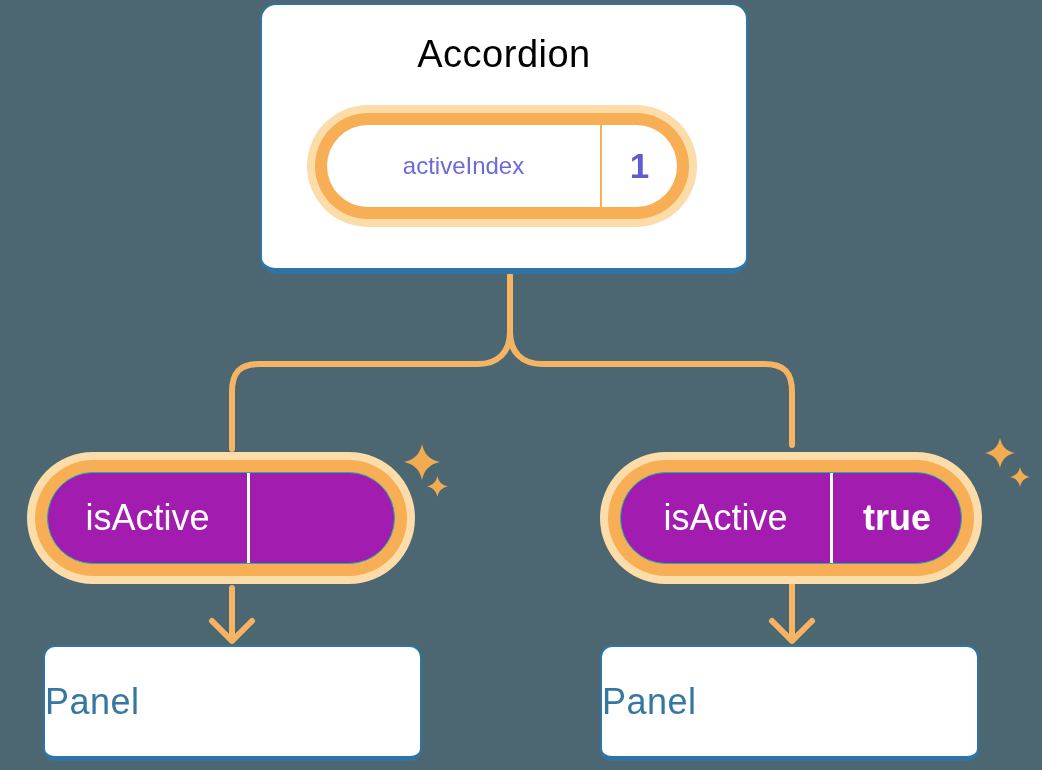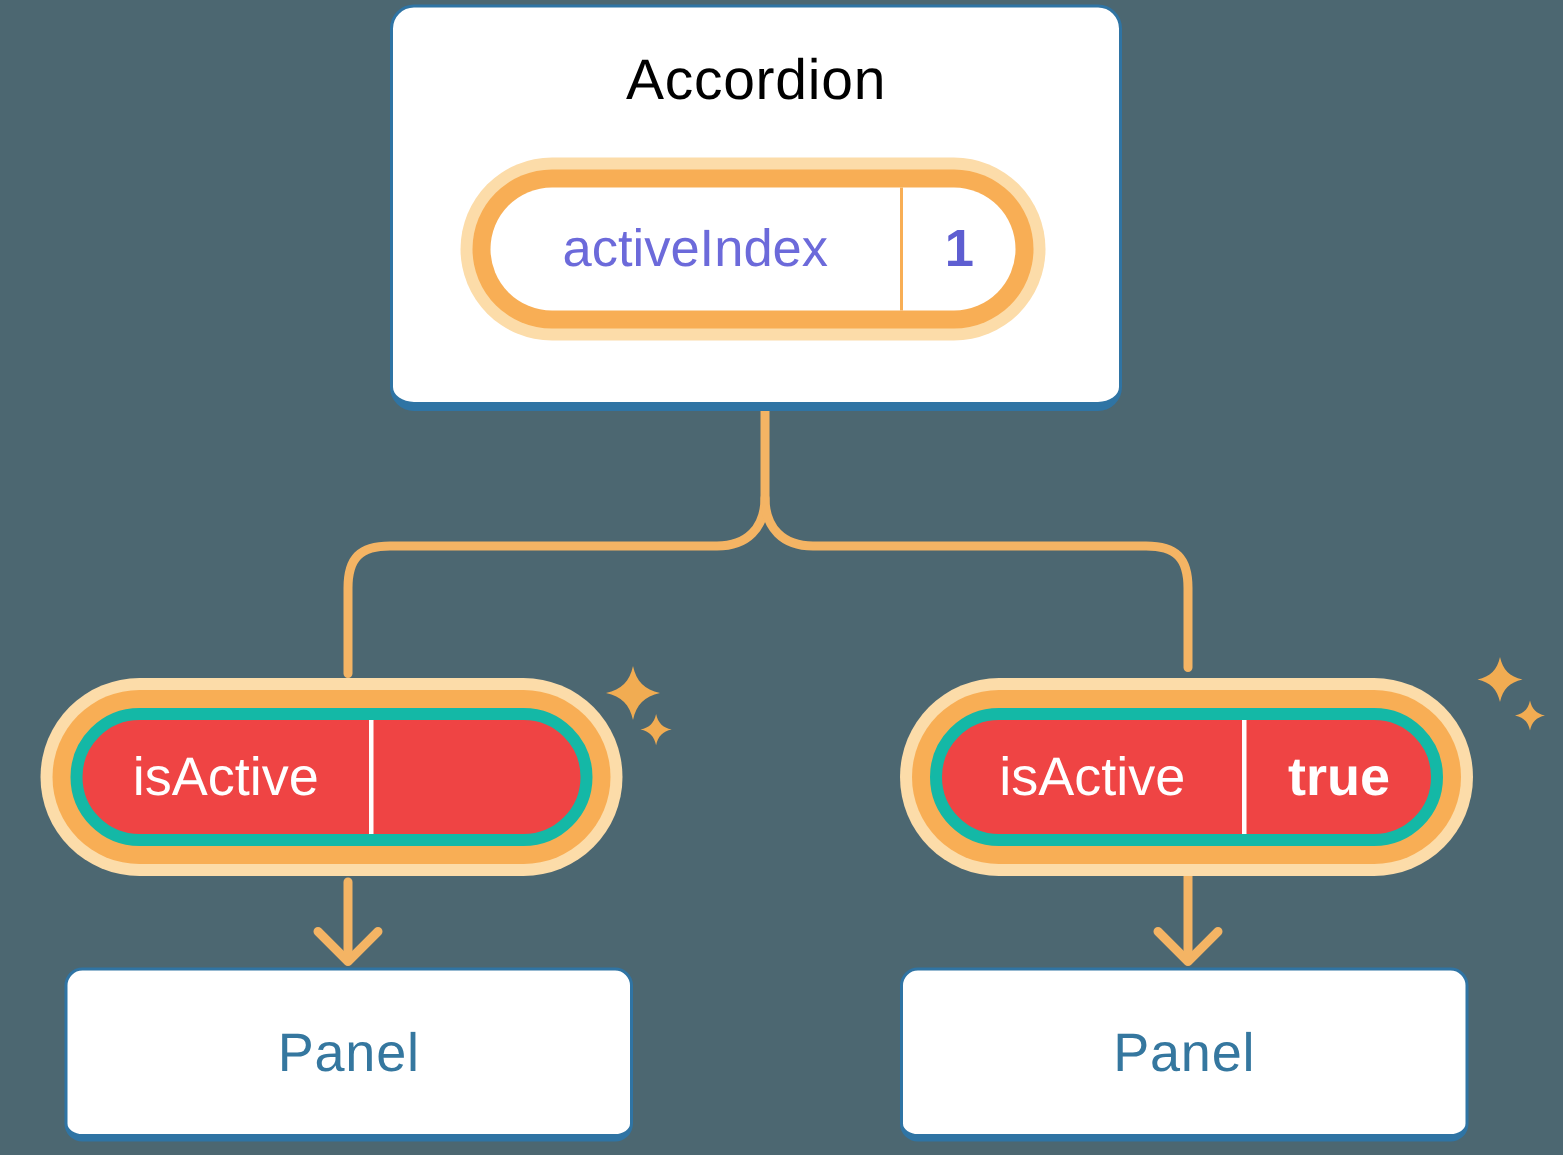--- a/index.html
+++ b/index.html
@@ -32,54 +32,54 @@
   .card-title{
     position:absolute;left:0;top:28px;width:100%;
     text-align:center;
     font-size:38px;font-weight:500;
     color:#000000;
     letter-spacing:0.5px;
   }
   .panel-card{
     border-radius:12px;
     border-bottom-width:5px;
-    display:flex;align-items:center;justify-content:center;
+    display:flex;align-items:center;
     font-size:36px;font-weight:500;color:#35779F;
     letter-spacing:0.5px;
   }
   .panel-left{left:43px;top:645px;width:379px;height:116px;}
   .panel-right{left:600px;top:645px;width:379px;height:116px;}
   
   .pill{
     position:absolute;
     border-radius:999px;
     box-shadow:0 0 0 12px #F8AE55, 0 0 0 20px #FCDCA9;
     display:flex;align-items:stretch;
     box-sizing:border-box;
   }
   .state-pill{
     left:327px;top:125px;width:350px;height:82px;
     background:#FFFFFF;
   }
   .state-pill .pill-label{
     width:78%;
     display:flex;align-items:center;justify-content:center;
-    font-size:35px;color:#6C6ADA;
+    font-size:24px;color:#6C6ADA;
   }
   .state-pill .pill-divider{
     width:2px;background:#F8AE55;
   }
   .state-pill .pill-value{
     flex:1;
     display:flex;align-items:center;justify-content:center;
     font-size:35px;font-weight:700;color:#5E5ED1;
   }
   .prop-pill{
-    background:#ef4444;
-    border:8px solid #14b8a6;
+    background:#a21caf;
+    border:1px solid #14b8a6;
     color:#FFFFFF;
   }
   .prop-pill-left{left:47px;top:472px;width:348px;height:92px;}
   .prop-pill-right{left:620px;top:472px;width:342px;height:92px;}
   .prop-pill .pill-label{
     display:flex;align-items:center;justify-content:center;
     font-size:36px;color:#FFFFFF;
   }
   .prop-pill-left .pill-label{width:57.5%;}
   .prop-pill-right .pill-label{width:61.5%;}

